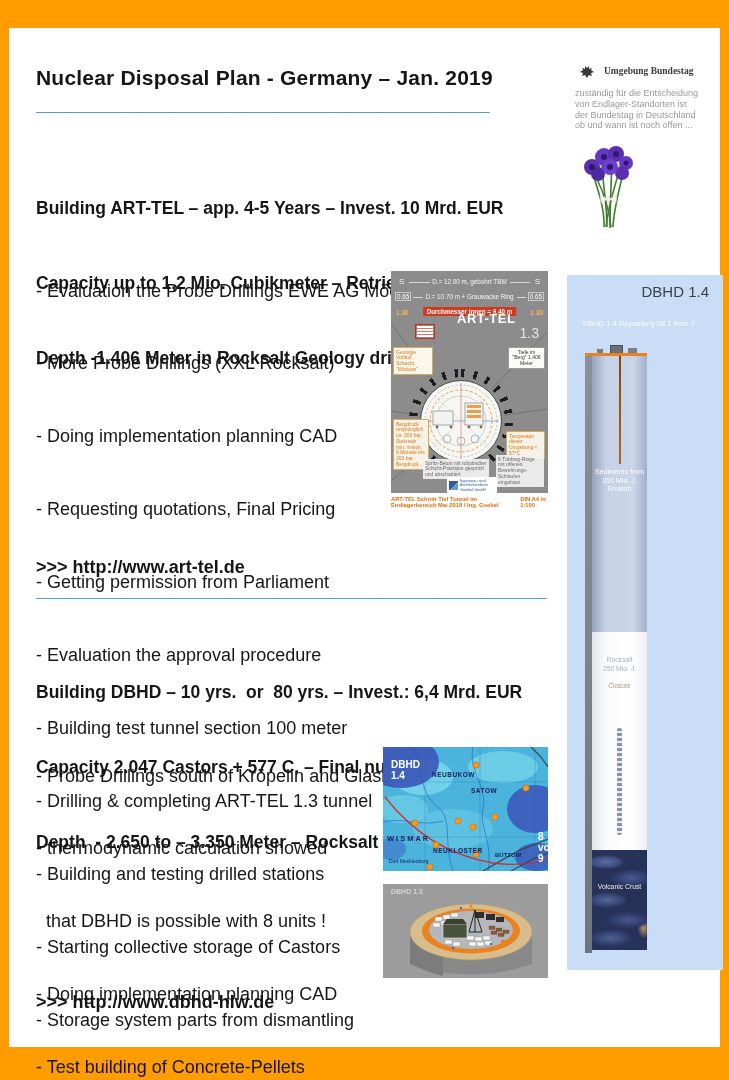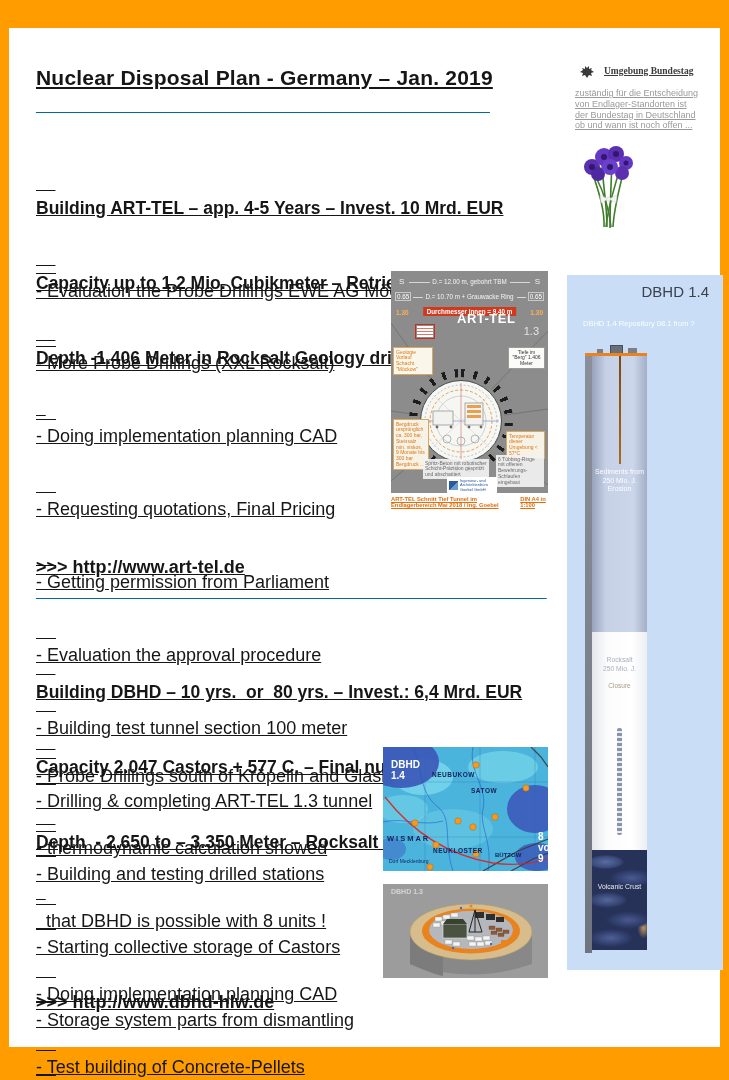--- a/index.html
+++ b/index.html
@@ -7,21 +7,21 @@
     position:relative; width:729px; height:1080px; margin:0 auto;
     background:#ffffff; overflow:hidden;
     font-family:"Liberation Sans", sans-serif; color:#161616;
   }
   .border { position:absolute; background:#FF9C00; }
   .border.top { left:0; top:0; width:729px; height:28px; }
   .border.bottom { left:0; top:1047px; width:729px; height:33px; }
   .border.left { left:0; top:0; width:9px; height:1080px; }
   .border.right { left:720px; top:0; width:9px; height:1080px; }
 
-  .abs { position:absolute;text-decoration:underline; }
+  .abs { position:absolute; }
   .pre { white-space:pre; }
 
   .title { left:36px; top:66px; font-size:21px; font-weight:bold; letter-spacing:0.2px; }
   .divider { left:36px; font-size:17px; font-weight:bold; color:#0369a1; letter-spacing:0; }
   .heading { left:36px; font-size:17.5px; font-weight:bold; line-height:25px; }
   .bullets { left:36px; font-size:18px; line-height:24.3px; }
   .linkline { left:36px; font-size:18px; font-weight:bold; }
 
   
   .bt-name { left:604px; top:66px; font-family:"Liberation Serif", serif; font-size:9.5px; font-weight:bold; color:#3a3a3a; }
@@ -29,21 +29,21 @@
 
   
   .tunnel { left:391px; top:271px; width:157px; height:222px; background:#8c8c8c; overflow:hidden; font-family:"Liberation Sans", sans-serif; }
   .tunnel .white-line { position:absolute; border-top:1px solid #d8d8d8; height:0; }
   .dim-s { position:absolute; color:#f0f0f0; font-size:8px; }
   .dim-txt { position:absolute; color:#f4f4f4; font-size:6.3px; background:#8c8c8c; padding:0 3px; white-space:nowrap; }
   .off-box { position:absolute; color:#fff; font-size:6.3px; border:0.5px solid #c8c8c8; padding:0 1px; }
   .in-num { position:absolute; color:#ffb050; font-size:6.5px; font-weight:bold; }
   .inner-box { position:absolute; background:#cf3a1e; color:#fff; font-size:6.3px; font-weight:bold; padding:1px 4px; white-space:nowrap; }
   .arttel-name { position:absolute; color:#fff; font-size:13px; font-weight:bold; letter-spacing:0.5px; }
-  .arttel-ver { position:absolute; color:#e4e4e4; font-size:11px; }
+  .arttel-ver { position:absolute; color:#e4e4e4; font-size:14px; }
   .mini-red-box { position:absolute; width:16px; height:11px; background:#fff; border:1px solid #cc2a1a;
     background-image:repeating-linear-gradient(180deg, rgba(220,80,60,.8) 0 1px, transparent 1px 3px); background-clip:content-box; padding:1px; }
   .note-box { position:absolute; font-size:5px; line-height:5.8px; padding:1.5px 2px; }
   .note-geo { background:#faf6ea; border:0.5px solid #d8a860; color:#e07818; width:34px; }
   .note-depth { background:#fbfbf8; border:0.5px solid #9a9a9a; color:#333; width:31px; text-align:center; }
   .note-press { background:#f6f2e6; border:0.5px solid #d8a860; color:#e07818; width:30px; }
   .note-temp { background:#f6f2e6; border:0.5px solid #d8a860; color:#e07818; width:33px; }
   .note-gray { background:rgba(242,242,242,0.92); color:#6a6a6a; }
   .ticks { position:absolute; border-radius:50%; background:repeating-conic-gradient(#1c1c1c 0deg 4deg, transparent 4deg 15.33deg); }
   .ticks-cover { position:absolute; border-radius:50%; background:#8c8c8c; }

